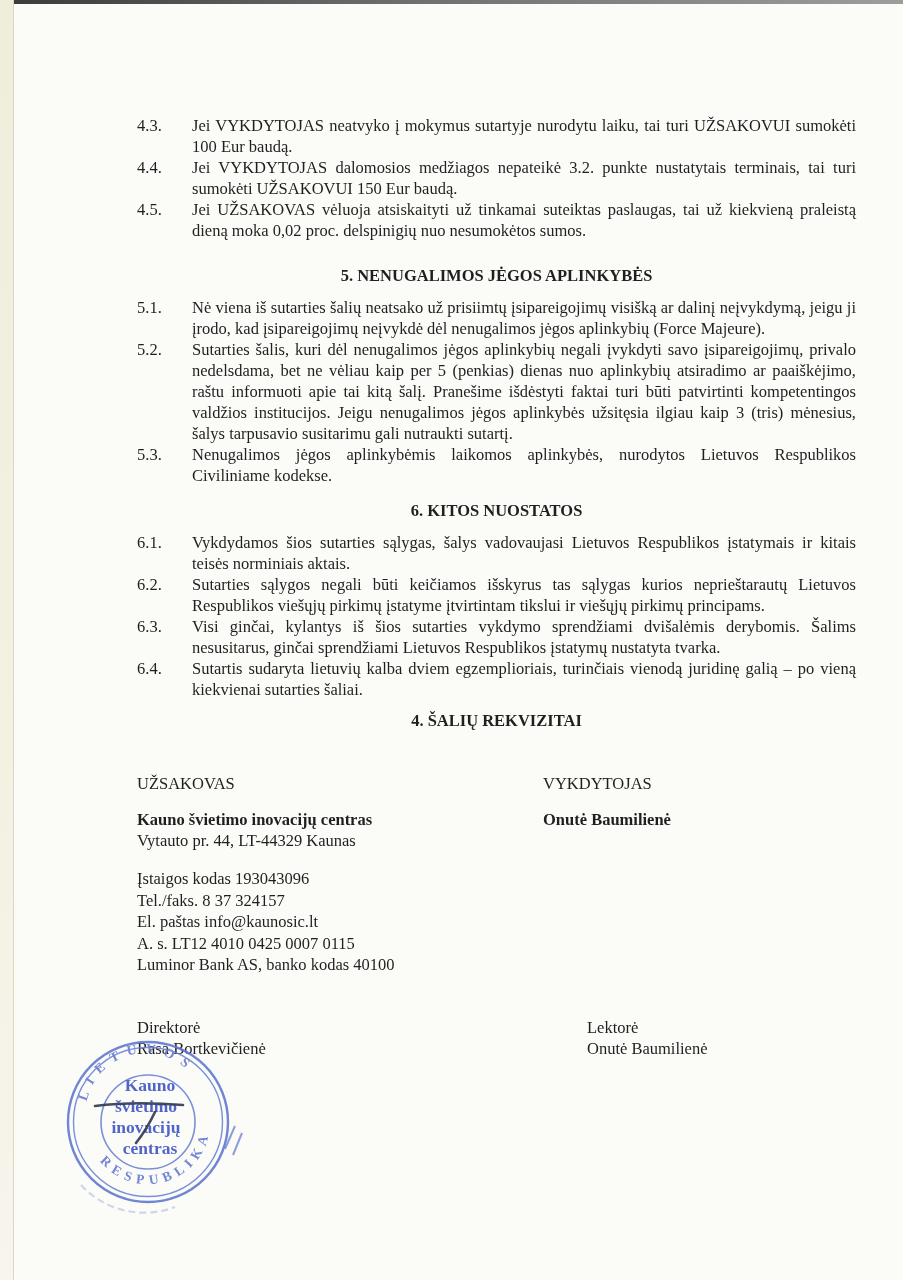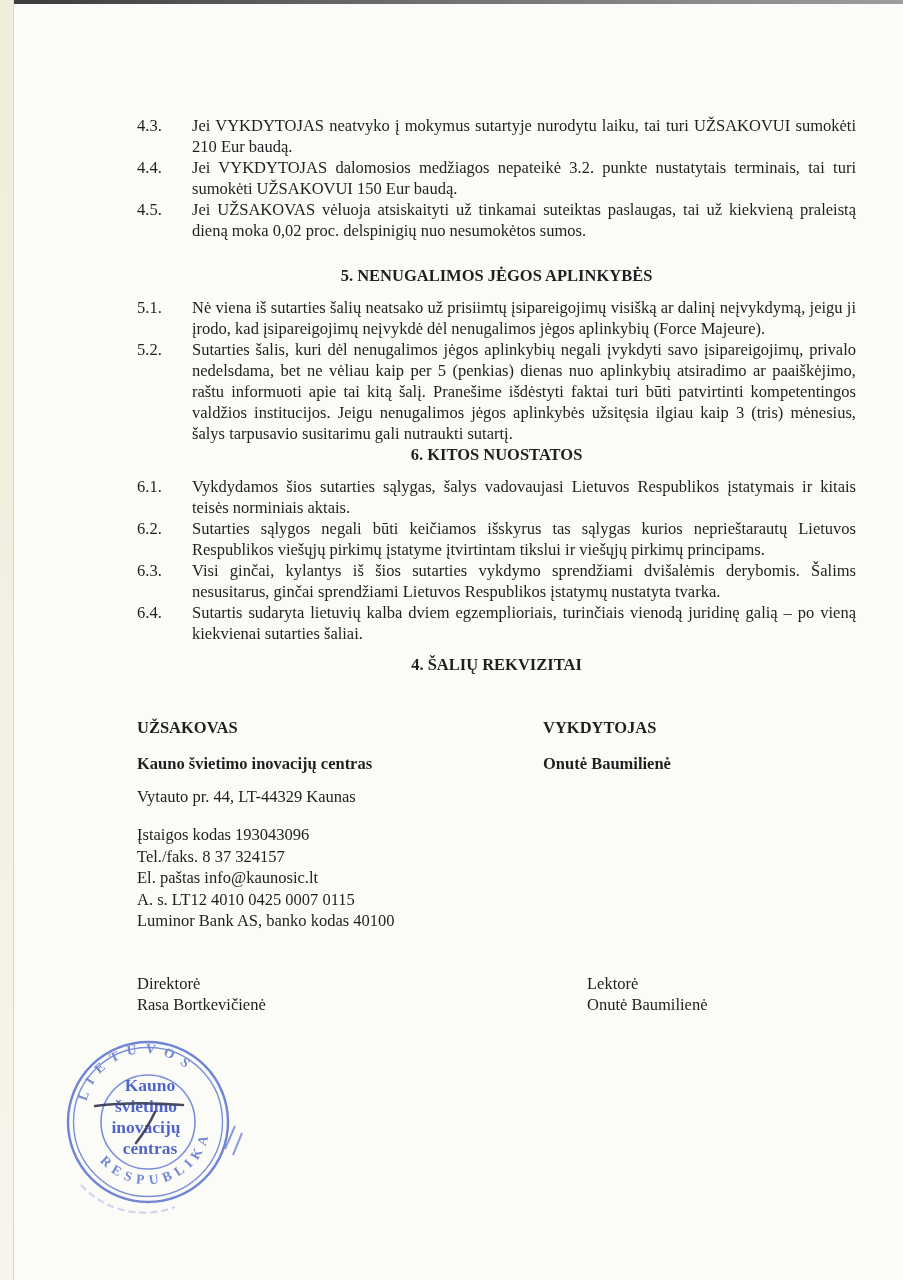--- a/index.html
+++ b/index.html
@@ -27,30 +27,30 @@
     padding-top:115px;
     font-size:16.5px;line-height:21px;
   }
   .clause{display:flex;}
   .clause .num{flex:0 0 55px;}
   .clause .txt{flex:1;text-align:justify;}
   h2.sec{
     font-size:16.5px;line-height:21px;font-weight:700;
     text-align:center;margin:24px 0 11px;
   }
-  h2.sec6{margin-top:0;}
+  h2.sec6{margin-top:14px;}
   h2.sec7{margin-top:10px;}
   
   .parties{
     display:grid;grid-template-columns:406px 1fr;
     margin-top:42px;
   }
-  .role{font-weight:700;}
+  .role{font-weight:400;}
   .pname{font-weight:700;margin-top:15px;}
-  .addr{margin-top:12px;}
+  .addr{margin-top:0;}
   .details{margin-top:17px;line-height:21.5px;}
   
   .sigs{
     display:grid;grid-template-columns:406px 1fr;
     margin-top:41px;line-height:21.5px;gap:44px;
   }
   
   .stamp{
     position:absolute;left:53px;top:1027px;
     width:190px;height:200px;
@@ -74,39 +74,43 @@
 
 <div class="page">
 
   <div class="scan-top"></div>
   <div class="scan-left"></div>
 
   <div class="content">
 
     <div class="clause">
       <span class="num">4.3.</span>
-      <div class="txt">Jei VYKDYTOJAS neatvyko į mokymus sutartyje nurodytu laiku, tai turi UŽSAKOVUI sumokėti 210 Eur baudą.</div>
+      <div class="txt">Jei VYKDYTOJAS neatvyko į mokymus sutartyje nurodytu laiku, tai turi UŽSAKOVUI sumokėti 100 Eur baudą.</div>
     </div>
     <div class="clause">
       <span class="num">4.4.</span>
       <div class="txt">Jei VYKDYTOJAS dalomosios medžiagos nepateikė 3.2. punkte nustatytais terminais, tai turi sumokėti UŽSAKOVUI 150 Eur baudą.</div>
     </div>
     <div class="clause">
       <span class="num">4.5.</span>
       <div class="txt">Jei UŽSAKOVAS vėluoja atsiskaityti už tinkamai suteiktas paslaugas, tai už kiekvieną praleistą dieną moka 0,02 proc. delspinigių nuo nesumokėtos sumos.</div>
     </div>
 
     <h2 class="sec">5. NENUGALIMOS JĖGOS APLINKYBĖS</h2>
     <div class="clause">
       <span class="num">5.1.</span>
       <div class="txt">Nė viena iš sutarties šalių neatsako už prisiimtų įsipareigojimų visišką ar dalinį neįvykdymą, jeigu ji įrodo, kad įsipareigojimų neįvykdė dėl nenugalimos jėgos aplinkybių (Force Majeure).</div>
     </div>
     <div class="clause">
       <span class="num">5.2.</span>
       <div class="txt">Sutarties šalis, kuri dėl nenugalimos jėgos aplinkybių negali įvykdyti savo įsipareigojimų, privalo nedelsdama, bet ne vėliau kaip per 5 (penkias) dienas nuo aplinkybių atsiradimo ar paaiškėjimo, raštu informuoti apie tai kitą šalį. Pranešime išdėstyti faktai turi būti patvirtinti kompetentingos valdžios institucijos. Jeigu nenugalimos jėgos aplinkybės užsitęsia ilgiau kaip 3 (tris) mėnesius, šalys tarpusavio susitarimu gali nutraukti sutartį.</div>
+    </div>
+    <div class="clause">
+      <span class="num">5.3.</span>
+      <div class="txt">Nenugalimos jėgos aplinkybėmis laikomos aplinkybės, nurodytos Lietuvos Respublikos Civiliniame kodekse.</div>
     </div>
 
     <h2 class="sec sec6">6. KITOS NUOSTATOS</h2>
     <div class="clause">
       <span class="num">6.1.</span>
       <div class="txt">Vykdydamos šios sutarties sąlygas, šalys vadovaujasi Lietuvos Respublikos įstatymais ir kitais teisės norminiais aktais.</div>
     </div>
     <div class="clause">
       <span class="num">6.2.</span>
       <div class="txt">Sutarties sąlygos negali būti keičiamos išskyrus tas sąlygas kurios neprieštarautų Lietuvos Respublikos viešųjų pirkimų įstatyme įtvirtintam tikslui ir viešųjų pirkimų principams.</div>

